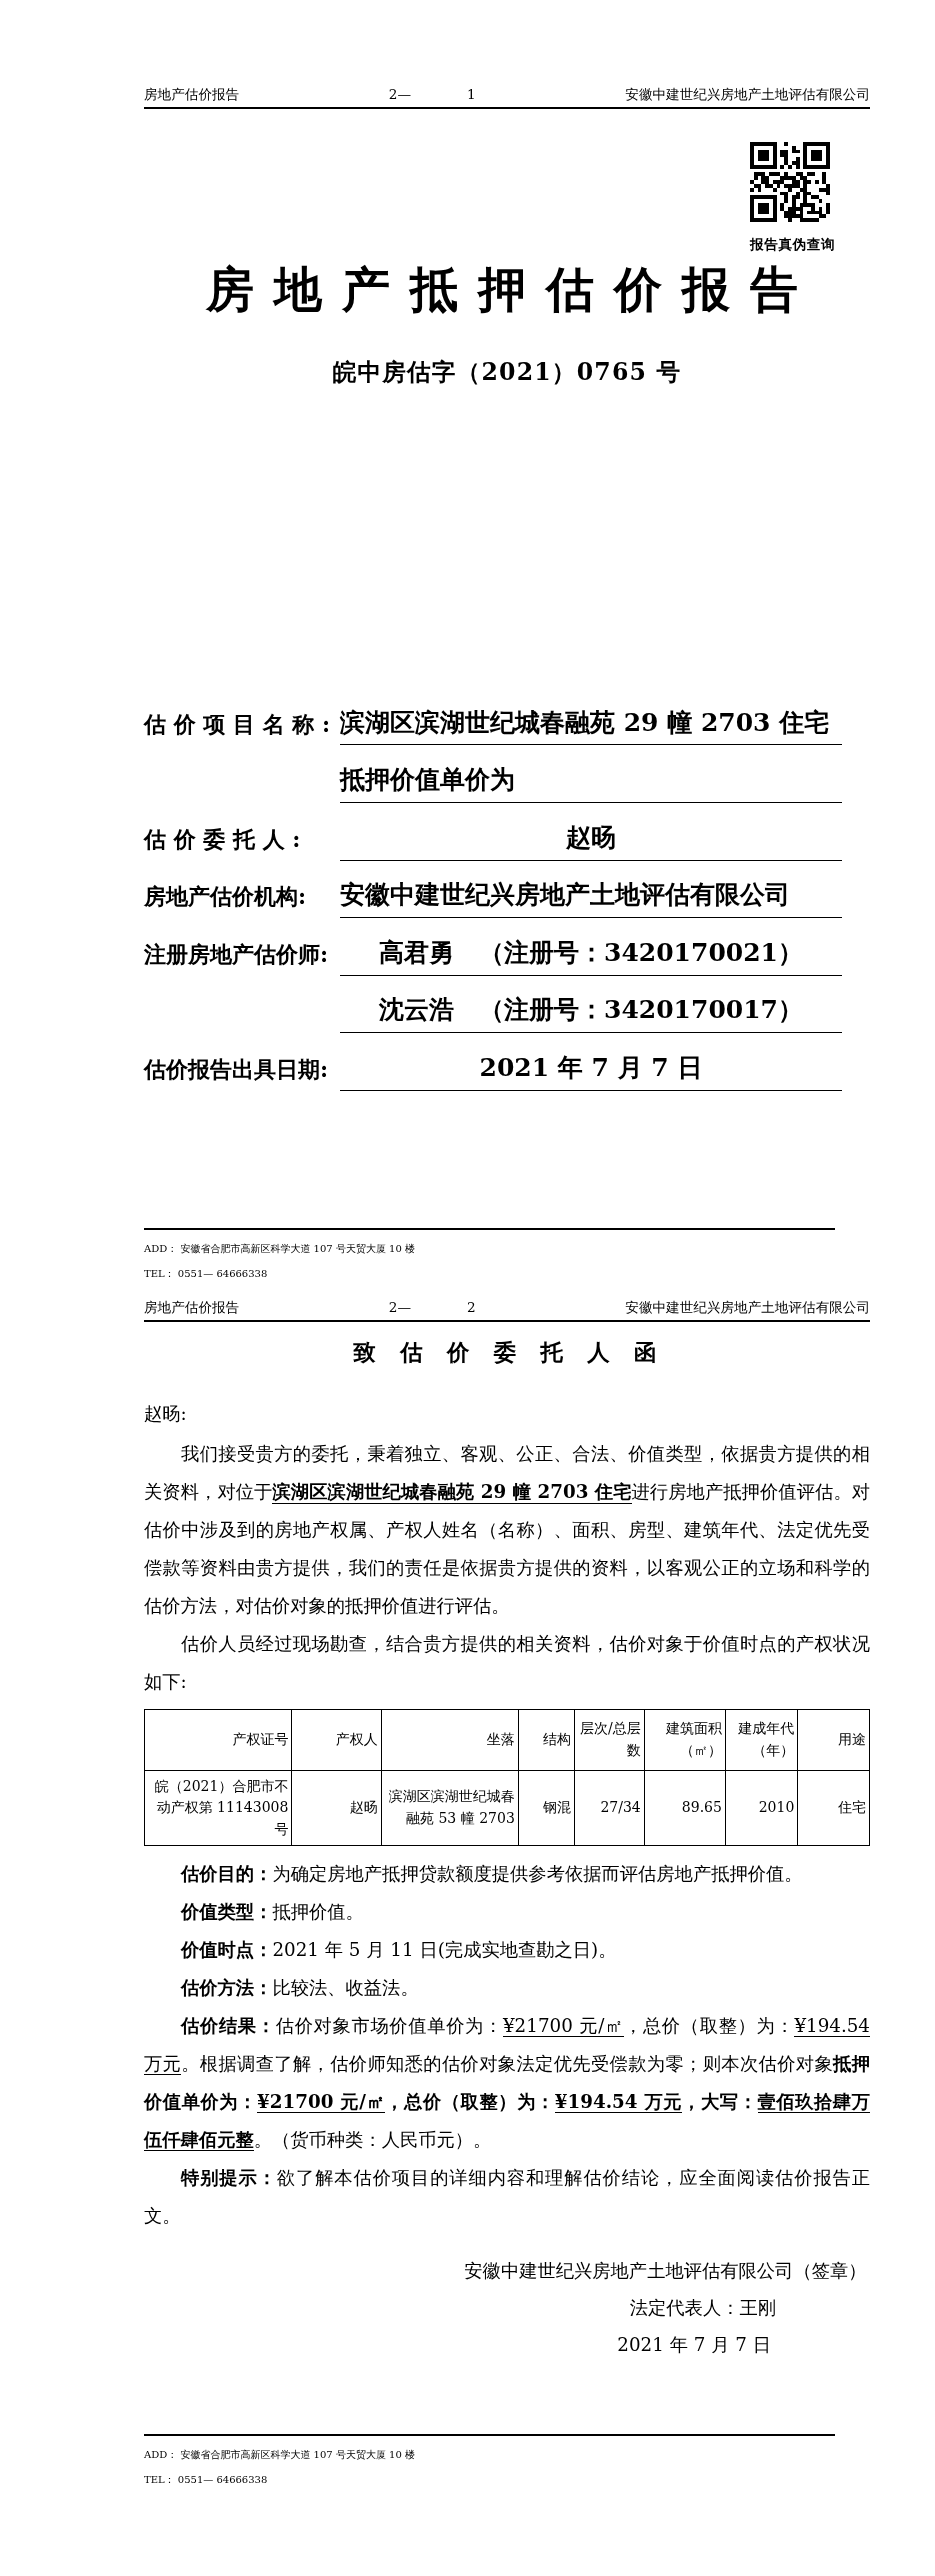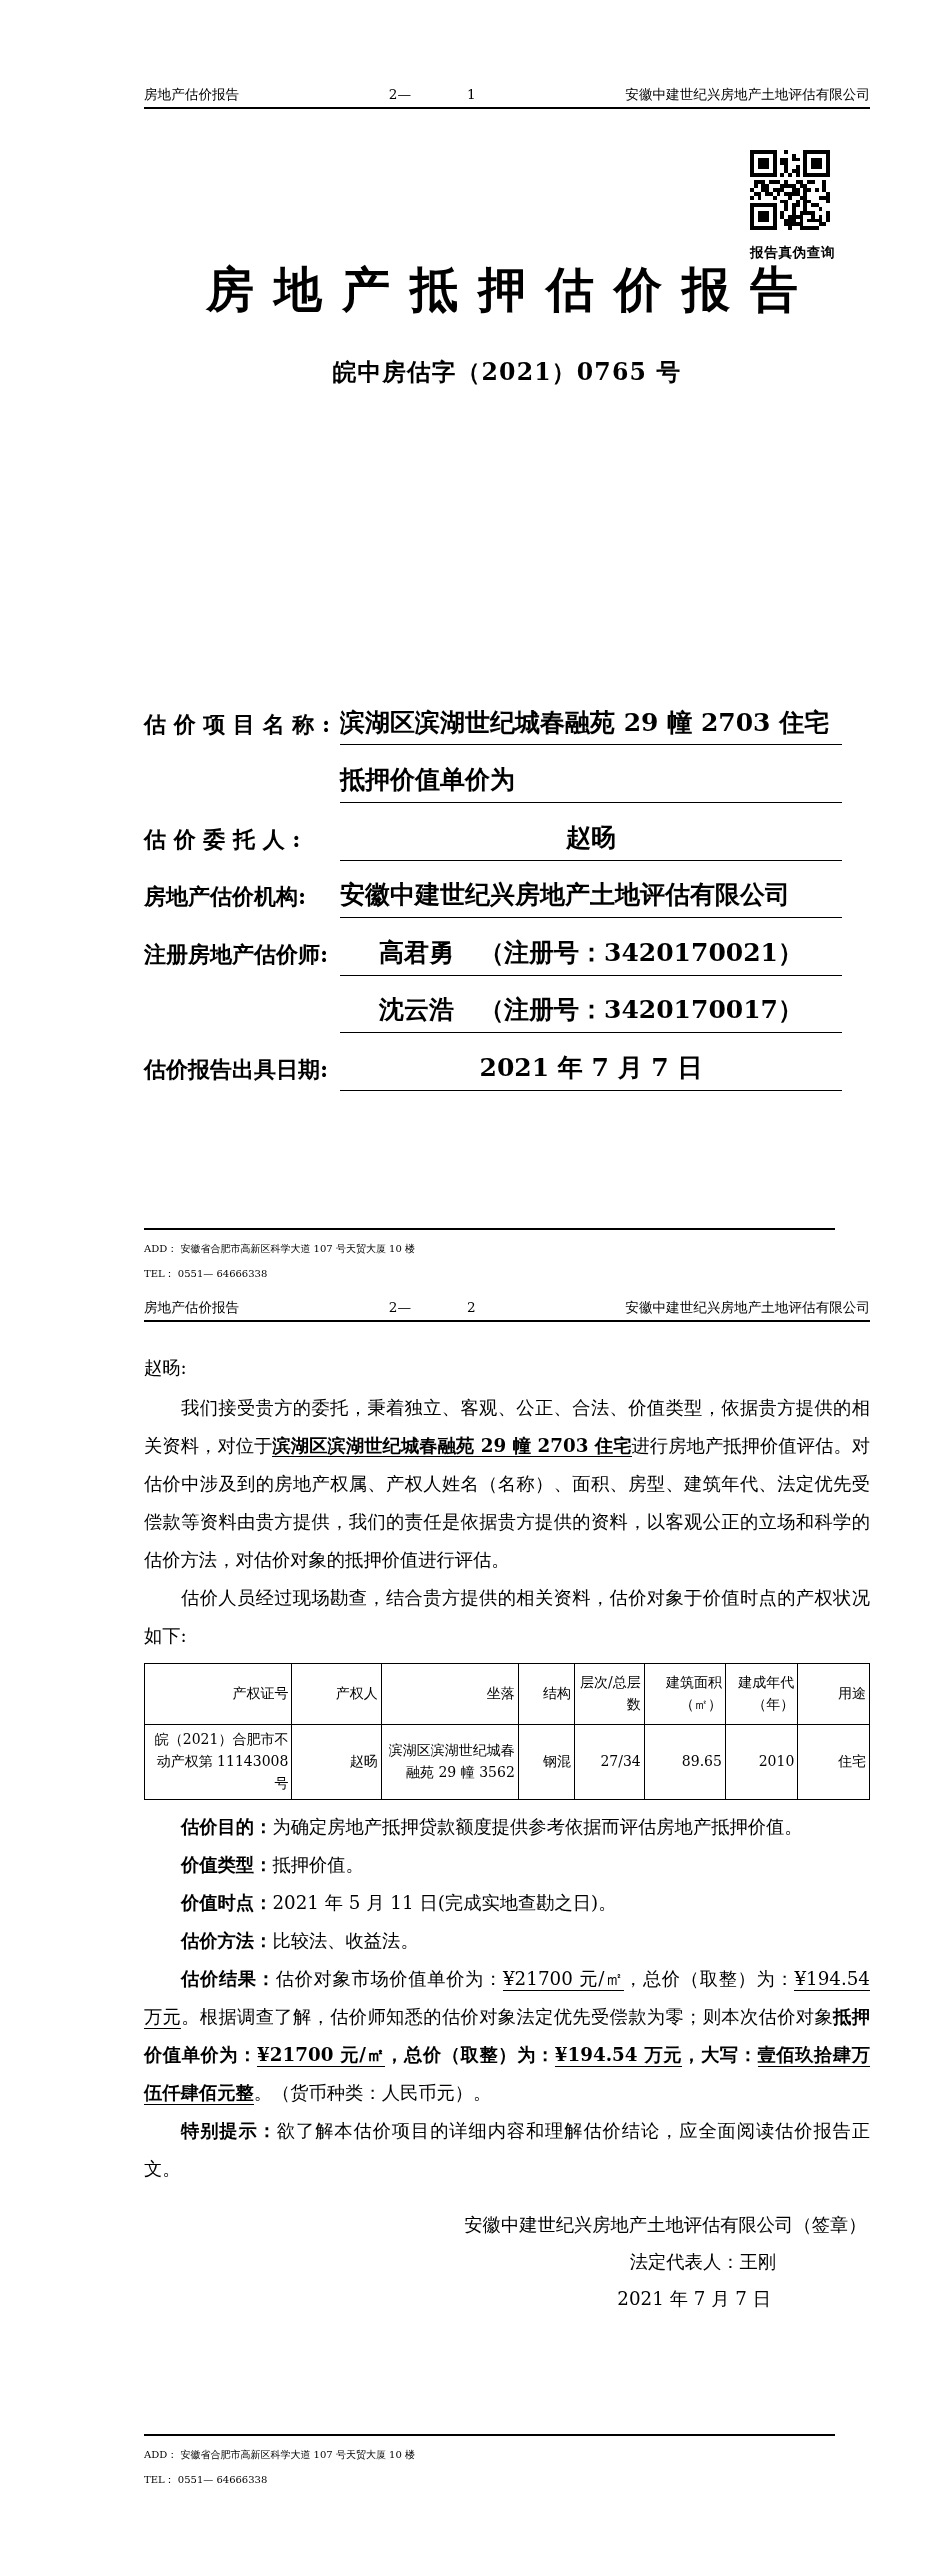--- a/index.html
+++ b/index.html
@@ -14,21 +14,21 @@
   .col{margin-left:144px;margin-right:66px;position:relative;}
 
   
   .doc-header{display:flex;align-items:flex-end;font-size:13.6px;line-height:17.7px;}
   .doc-header .hl{white-space:nowrap;}
   .doc-header .mid{flex:1;display:flex;justify-content:center;gap:56px;}
   .doc-header .hr{white-space:nowrap;}
   .rule{border-top:2.9px solid #000;margin-top:2.9px;}
 
   
-  .qr-wrap{position:absolute;top:150px;right:106px;width:80px;}
+  .qr-wrap{position:absolute;top:142px;right:106px;width:80px;}
   .qr-box{width:80px;height:80px;}
   .qr-box svg{width:100%;height:100%;shape-rendering:crispEdges;}
   .qr-caption{margin-top:14px;font-weight:bold;font-size:13.6px;white-space:nowrap;letter-spacing:0.6px;}
 
   
   .main-title{margin-top:149px;text-align:center;font-weight:bold;font-size:48px;
     letter-spacing:20px;white-space:nowrap;text-indent:10px;}
   .doc-no{margin-top:34px;text-align:center;font-weight:bold;font-size:23.6px;letter-spacing:1.2px;}
   .fields{margin-top:318px;font-weight:bold;}
   .field-row{display:flex;align-items:flex-end;margin-bottom:17.7px;}
@@ -362,20 +362,21 @@
     <div class="doc-header">
       <span class="hl">房地产估价报告</span>
       <span class="mid">
         <span>2—</span>
         <span>2</span>
       </span>
       <span class="hr">安徽中建世纪兴房地产土地评估有限公司</span>
     </div>
     <div class="rule"></div>
 
+    <div class="letter-title">致 估 价 委 托 人 函</div>
 
     <div class="salutation">赵旸:</div>
 
     <p class="para mt"><span>我们接受贵方的委托，秉着独立、客观、公正、合法、价值类型，依据贵方提供的相关资料，对位于</span><span class="seg-b seg-u">滨湖区滨湖世纪城春融苑 29 幢 2703 住宅</span><span>进行房地产抵押价值评估。对估价中涉及到的房地产权属、产权人姓名（名称）、面积、房型、建筑年代、法定优先受偿款等资料由贵方提供，我们的责任是依据贵方提供的资料，以客观公正的立场和科学的估价方法，对估价对象的抵押价值进行评估。</span></p>
     <p class="para"><span>估价人员经过现场勘查，结合贵方提供的相关资料，估价对象于价值时点的产权状况如下:</span></p>
 
     <table class="ptable">
       <tbody>
           <tr>
         <th style="width:20.9%">产权证号</th>
@@ -383,21 +384,21 @@
         <th style="width:19.4%">坐落</th>
         <th style="width:7.4%">结构</th>
         <th style="width:9.4%">层次/总层数</th>
         <th style="width:11.1%">建筑面积（㎡）</th>
         <th style="width:9.8%">建成年代（年）</th>
         <th style="width:9.7%">用途</th>
       </tr>
       <tr>
         <td>皖（2021）合肥市不动产权第 11143008 号</td>
         <td>赵旸</td>
-        <td>滨湖区滨湖世纪城春融苑 29 幢 3562</td>
+        <td>滨湖区滨湖世纪城春融苑 53 幢 2703</td>
         <td>钢混</td>
         <td>27/34</td>
         <td>89.65</td>
         <td>2010</td>
         <td>住宅</td>
       </tr>
     </tbody>
       </table>
 
     <div class="secs">

